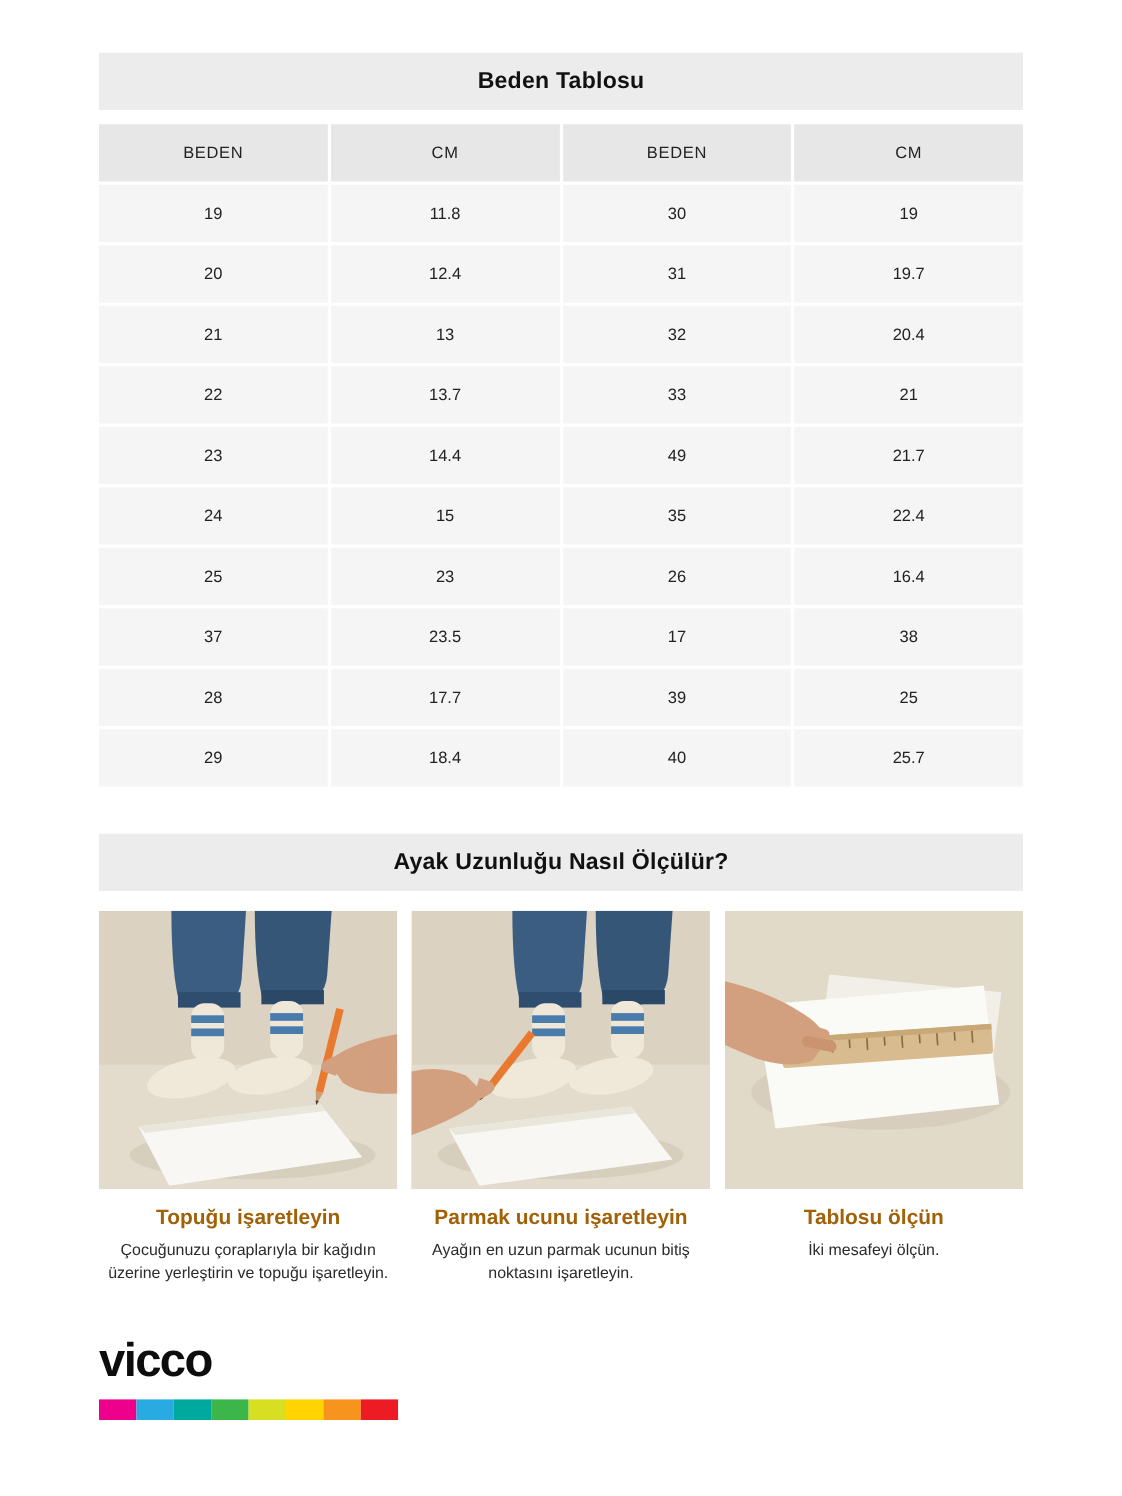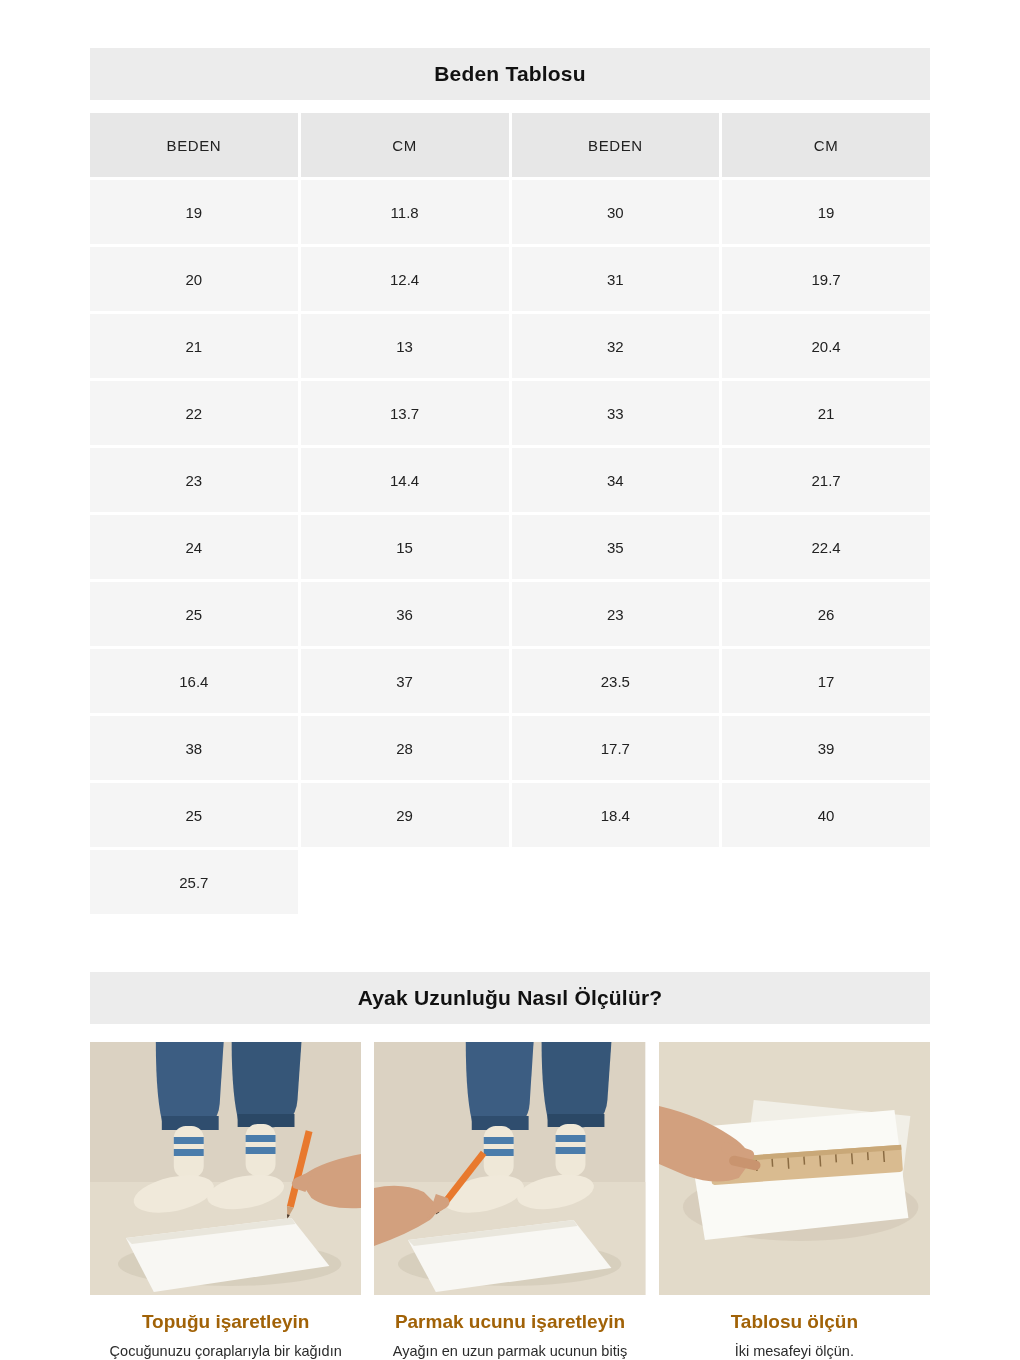--- a/index.html
+++ b/index.html
@@ -5,24 +5,24 @@
   * { margin:0; padding:0; box-sizing:border-box; }
   html,body { background:#ffffff; }
   body { font-family:"Liberation Sans", sans-serif; color:#1c1c1c; }
   .page { width:1020px; height:1360px; margin:0 auto; background:#fff; overflow:hidden; }
   .content { padding:48px 90px 0 90px; }
 
   .section-header { background:#ececec; height:52px; display:flex; align-items:center; justify-content:center; }
   .section-title { font-size:21px; font-weight:700; letter-spacing:.2px; color:#111; }
 
   .size-table { margin-top:13px; display:grid; grid-template-columns:repeat(4,1fr); gap:3px; background:#fff; }
-  .cell { background:#f5f5f5; height:64px; display:flex; align-items:center; justify-content:center; font-size:15px; color:#222;text-align:center; }
+  .cell { background:#f5f5f5; height:52px; display:flex; align-items:center; justify-content:center; font-size:15px; color:#222;text-align:center; }
   .cell.head { background:#e7e7e7; letter-spacing:.6px; font-size:15px; }
 
-  .measure-header { margin-top:58px; }
+  .measure-header { margin-top:43px; }
 
   .steps { margin-top:18px; display:flex; gap:13px; }
   .step { flex:1; min-width:0; }
   .photo { width:100%; height:253px; display:block; }
   .step-title { margin-top:16px; text-align:center; font-size:19px; font-weight:700; color:#a16207; }
   .step-desc { margin-top:8px; text-align:center; font-size:14.5px; line-height:1.45; color:#2b2b2b; max-width:292px; margin-left:auto; margin-right:auto; }
 
   .footer { margin-top:44px; display:flex; flex-direction:column; }
   .brand { font-size:43px; font-weight:800; letter-spacing:-1.5px; color:#0d0d0d; }
   .stripe { margin-top:10px; width:272px; height:19px; display:flex; overflow:hidden; }
@@ -54,28 +54,27 @@
         <div class="cell">21</div>
         <div class="cell">13</div>
         <div class="cell">32</div>
         <div class="cell">20.4</div>
         <div class="cell">22</div>
         <div class="cell">13.7</div>
         <div class="cell">33</div>
         <div class="cell">21</div>
         <div class="cell">23</div>
         <div class="cell">14.4</div>
-        <div class="cell">34</div>
+        <div class="cell">49</div>
         <div class="cell">21.7</div>
         <div class="cell">24</div>
         <div class="cell">15</div>
         <div class="cell">35</div>
         <div class="cell">22.4</div>
         <div class="cell">25</div>
-        <div class="cell">36</div>
         <div class="cell">23</div>
         <div class="cell">26</div>
         <div class="cell">16.4</div>
         <div class="cell">37</div>
         <div class="cell">23.5</div>
         <div class="cell">17</div>
         <div class="cell">38</div>
         <div class="cell">28</div>
         <div class="cell">17.7</div>
         <div class="cell">39</div>

